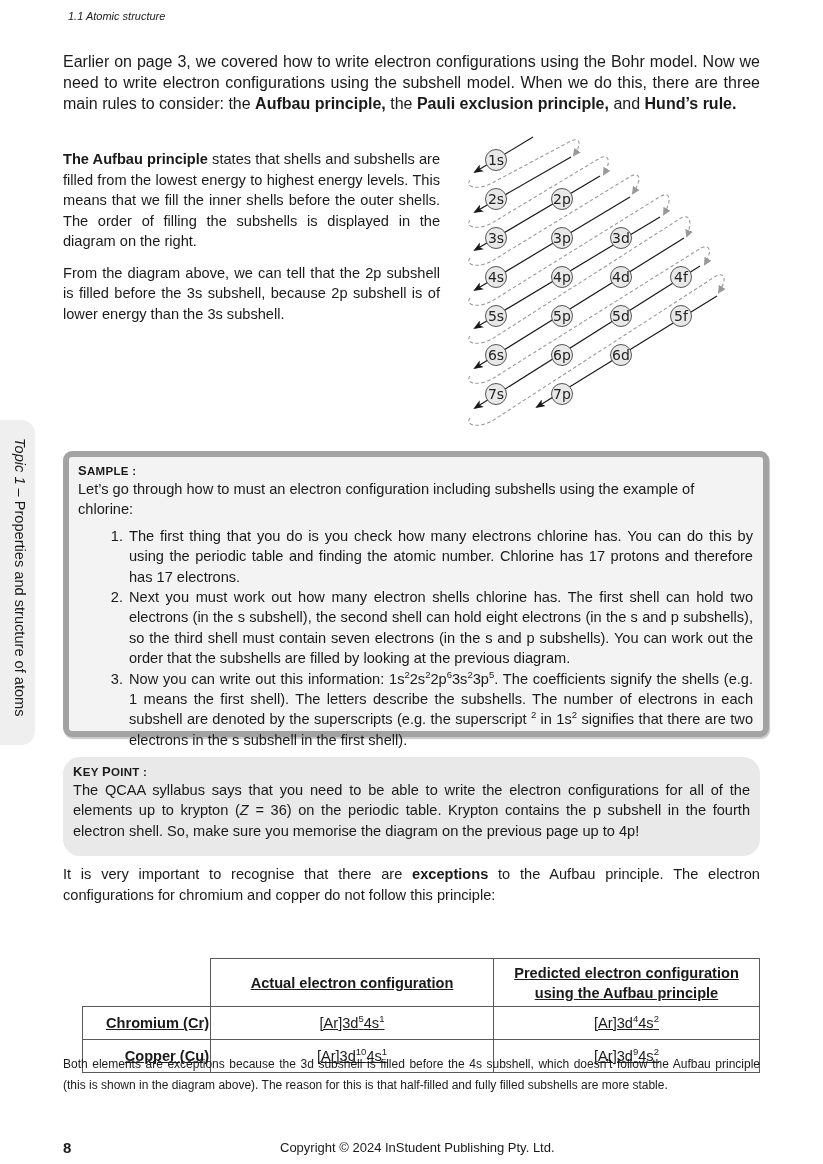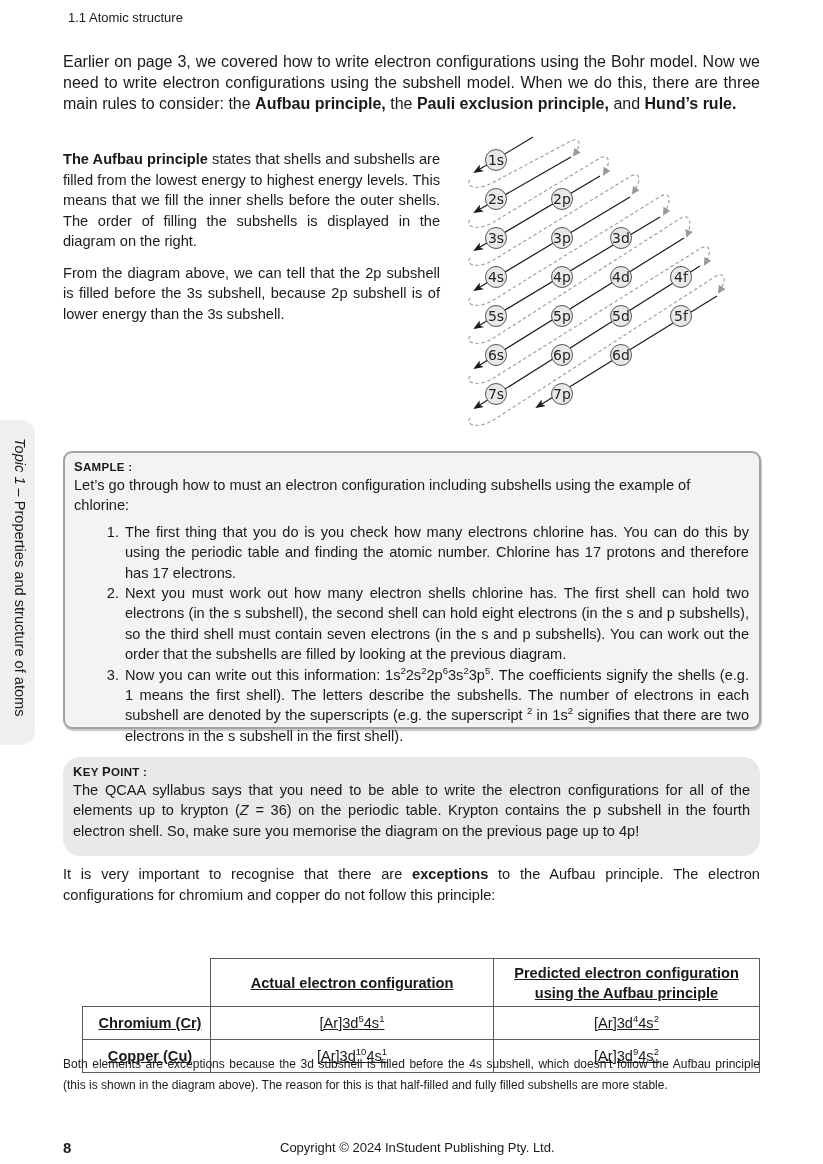--- a/index.html
+++ b/index.html
@@ -1,58 +1,58 @@
 <!DOCTYPE html>
 <html><head>
 <meta charset="utf-8">
 <style>
   html, body { margin: 0; padding: 0; }
   body {
     width: 823px; height: 1164px; position: relative; background: #ffffff;
     font-family: "Liberation Sans", sans-serif; color: #1a1a1a; overflow: hidden;
   }
-  .running-head { position: absolute; left: 68px; top: 10px; font-size: 13px; }
+  .running-head { position: absolute; left: 68px; top: 10px; font-size: 11px; font-style: italic; }
   .intro { position: absolute; left: 63px; top: 51px; width: 697px; font-size: 16px; line-height: 21px; text-align: justify; }
   .left-col { position: absolute; left: 63px; top: 149px; width: 377px; font-size: 14.6px; line-height: 20.5px; text-align: justify; }
   .left-col p { margin: 0 0 11px 0; }
   b { font-weight: bold; }
   sup { font-size: 9.5px; line-height: 0; vertical-align: 6px; }
   .diagram { position: absolute; left: 460px; top: 130px; width: 290px; height: 300px; }
   .side-tab {
     position: absolute; left: 0; top: 420px; width: 35px; height: 325px;
     background: #efefef; border-radius: 0 14px 14px 0;
   }
   .side-tab-text {
     position: absolute; left: 8px; top: 438px; transform-origin: 0 0;
     transform: translate(0, 0) rotate(90deg) translate(0, -20px);
     white-space: nowrap; font-size: 14.6px; width: 290px;
   }
   .sample-box {
     position: absolute; left: 63px; top: 451px; width: 675px; height: 260px;
-    border: 2px solid #a3a3a3; border-radius: 9px; background: #f3f3f3;
+    border: 6px solid #a3a3a3; border-radius: 9px; background: #f3f3f3;
     padding: 6px 10px 8px 9px; font-size: 14.6px; line-height: 20.4px;
     box-shadow: 1px 2px 1px #c8c8c8;
   }
   .box-label { font-size: 11.5px; font-weight: bold; letter-spacing: 0.3px; line-height: 16px; }
   .box-label .big { font-size: 13px; }
   .sample-box ol { margin: 6px 0 0 0; padding-left: 49px; }
   .sample-box li { text-align: justify; padding-left: 2px; }
   .key-box {
     position: absolute; left: 63px; top: 757px; width: 677px; height: 84px;
     background: #e9e9e9; border-radius: 17px; padding: 7px 10px 8px 10px;
     font-size: 14.6px; line-height: 20.4px; text-align: justify;
   }
   .exceptions { position: absolute; left: 63px; top: 864px; width: 697px; font-size: 14.6px; line-height: 21px; text-align: justify; }
   table.cfg {
     position: absolute; left: 82px; top: 958px; border-collapse: collapse; font-size: 14.6px; text-decoration: underline;
   }
   table.cfg td, table.cfg th { border: 1px solid #5a5a5a; text-align: center; }
   table.cfg th { font-weight: bold; height: 47px; line-height: 20px; padding: 0 8px; }
   table.cfg td { height: 30px; }
-  table.cfg td.rowhead { text-align: center; font-weight: bold; padding-left: 8px; width: 118px; }
+  table.cfg td.rowhead { text-align: right; font-weight: bold; padding-left: 8px; width: 118px; }
   table.cfg .blank { border-top: none; border-left: none; }
   table.cfg .c1 { width: 266px; }
   table.cfg .c2 { width: 249px; }
   .outro { position: absolute; left: 63px; top: 1054px; width: 697px; font-size: 12px; line-height: 21px; text-align: justify; }
   .page-num { position: absolute; left: 63px; top: 1139px; font-size: 15px; font-weight: bold; }
   .copyright { position: absolute; left: 280px; top: 1140px; font-size: 13px; }
 </style>
 </head>
 <body>
 

